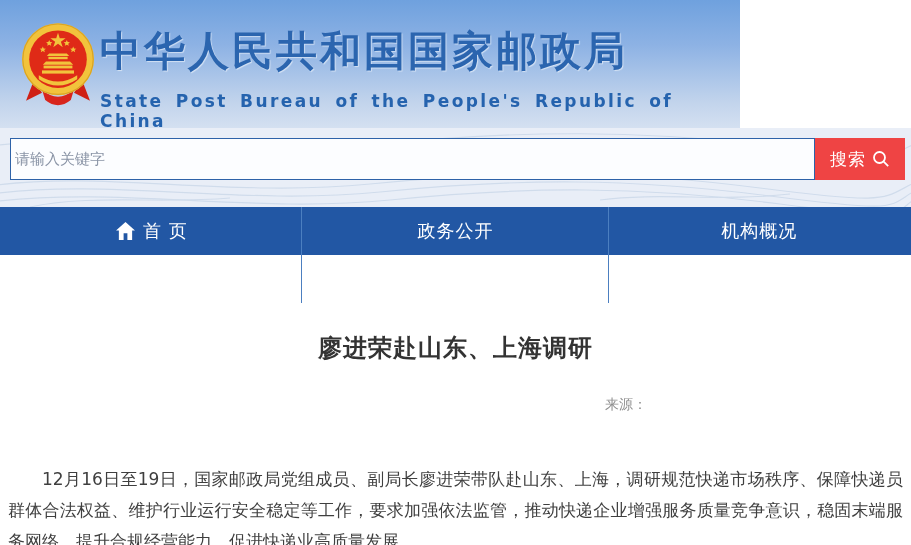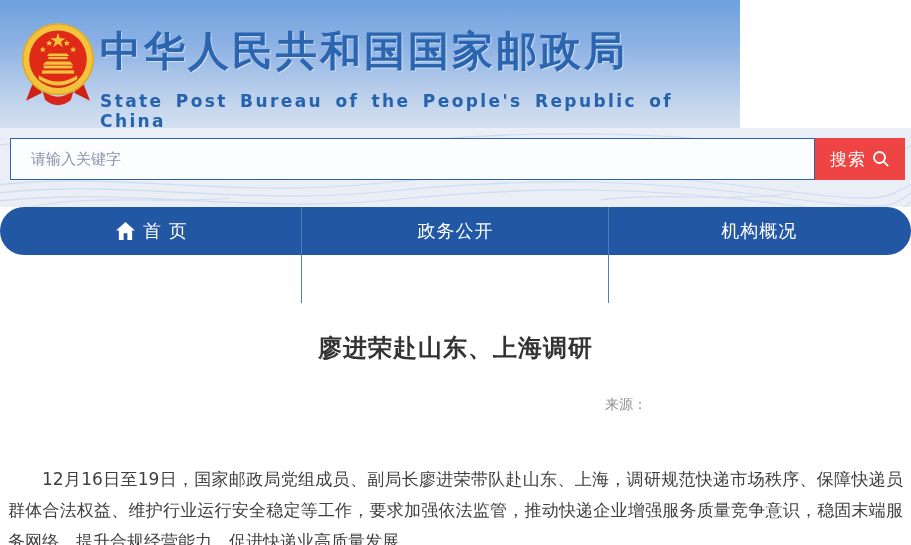--- a/index.html
+++ b/index.html
@@ -25,36 +25,36 @@
 
   
   .search-band {
     position: absolute; left: 0; top: 128px; width: 911px; height: 79px;
     background: #e9eef7; overflow: hidden;
   }
   .waves { position: absolute; left: 0; top: 0; }
   .search-input {
     position: absolute; left: 10px; top: 10px; width: 805px; height: 42px;
     border: 1px solid #2e62a8; background: #fcfdff; outline: none;
-    padding: 0 20px; font-size: 15px; color: #44506a;
+    padding: 0 4px; font-size: 15px; color: #44506a;
     font-family: "DejaVu Sans", sans-serif;
   }
   .search-input::placeholder { color: #8a94a6; opacity: 1; }
   .search-btn {
     position: absolute; left: 815px; top: 10px; width: 90px; height: 42px;
     background: #ef4444; border: none; cursor: pointer;
     color: #ffffff; font-size: 17px; letter-spacing: 1px;
     display: flex; align-items: center; justify-content: center; gap: 6px;
     font-family: "DejaVu Sans", sans-serif;
   }
 
   
   .nav {
     position: absolute; left: 0; top: 207px; width: 911px; height: 48px;
-    background: #2257a4; display: flex; border-radius: 24px;
+    background: #2257a4; display: flex;
   }
   .nav-item {
     flex: 1; display: flex; align-items: center; justify-content: center;
     color: #ffffff; font-size: 18px; letter-spacing: 1px; cursor: pointer;
     gap: 8px;
   }
   .nav-divider {
     position: absolute; width: 1px; top: 207px; height: 96px;
     background: #4c7fc0; z-index: 2;
   }

